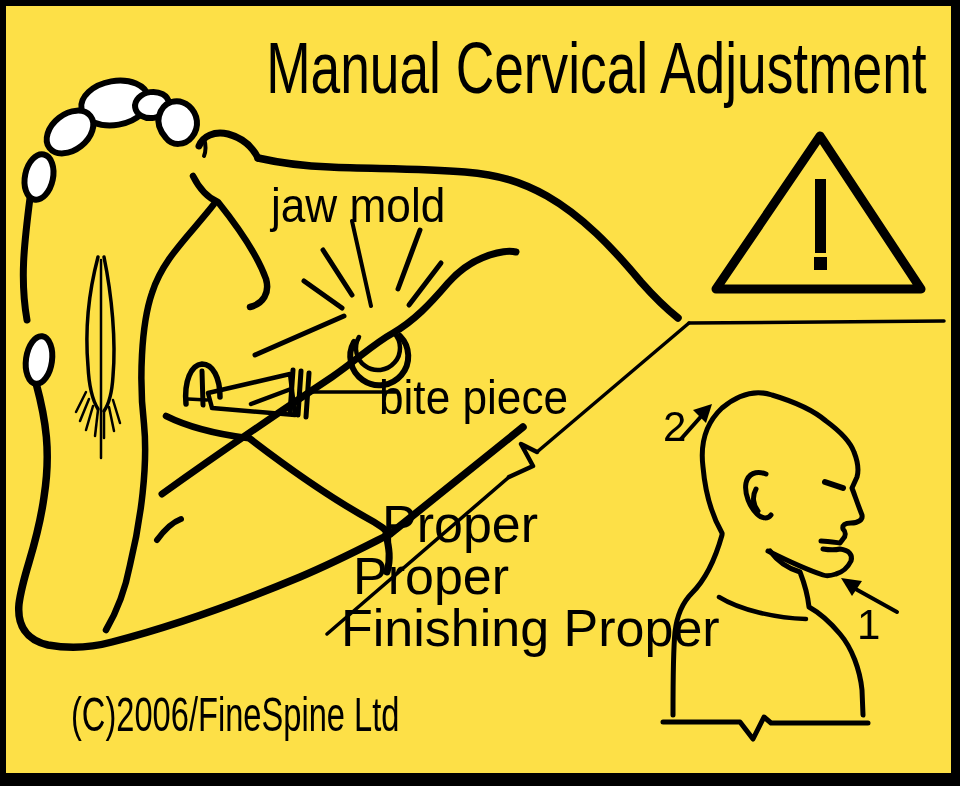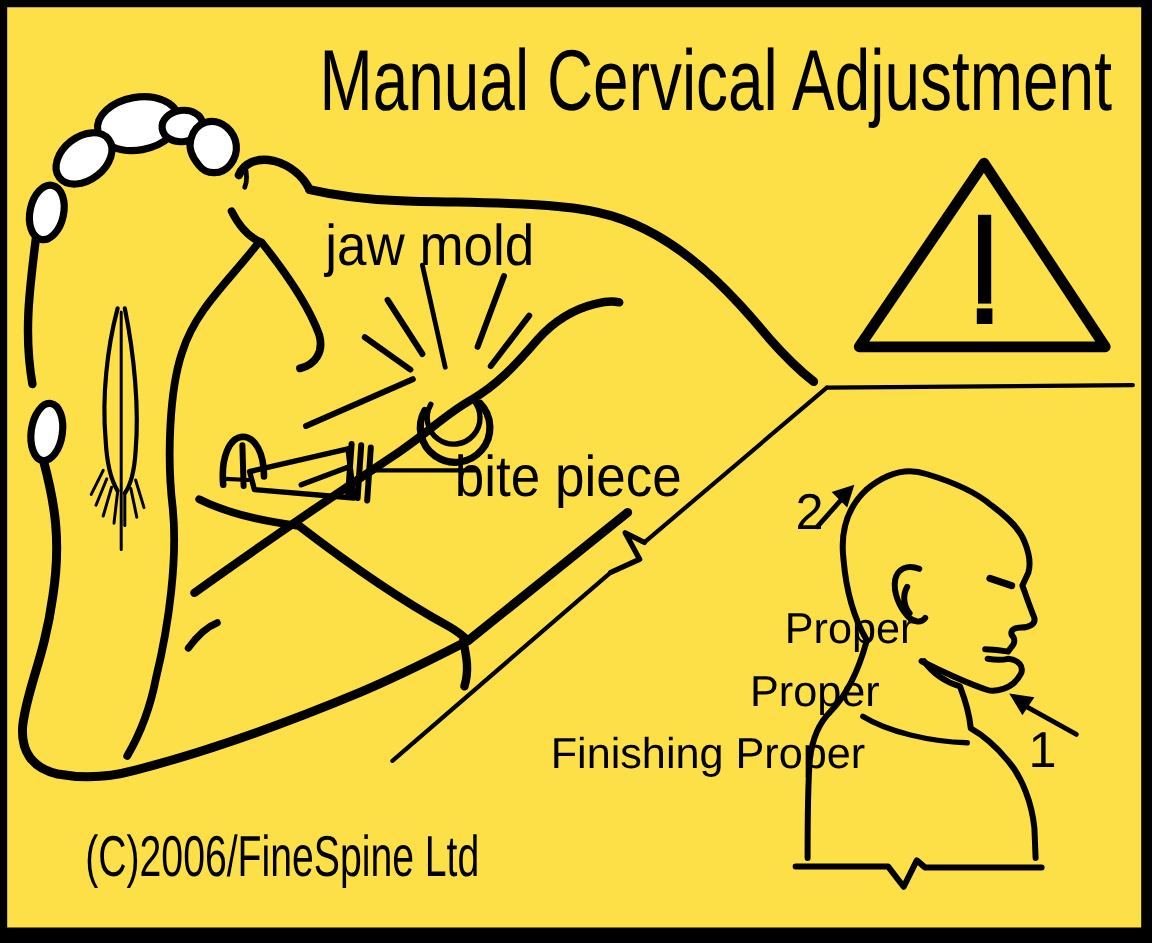--- a/index.html
+++ b/index.html
@@ -19,22 +19,22 @@
   .txt{position:absolute;white-space:nowrap;line-height:1;color:#000;}
   .title{
     left:164px;top:26px;width:740px;text-align:center;
     font-size:72px;font-weight:400;
     transform:scaleX(0.74);
   }
   .label{font-size:48px;transform:scaleX(0.92);transform-origin:left top;}
   .jaw{left:265px;top:176px;}
   .bite{left:373px;top:368px;}
   .note{
-    left:335px;top:492px;width:380px;text-align:right;
-    font-size:36px;line-height:52px;white-space:nowrap;
+    left:335px;top:492px;width:380px;text-align:left;
+    font-size:52px;line-height:52px;white-space:nowrap;
   }
   .note .ln{display:block;}
   .note .ln:nth-child(1){transform:translateX(41px);}
   .note .ln:nth-child(2){transform:translateX(12px);}
   .copyright{
     left:65px;top:685px;font-size:48px;
     transform:scaleX(0.68);transform-origin:left top;
   }
   .stepnum{font-size:42px;}
   .n2{left:657px;top:400px;}

